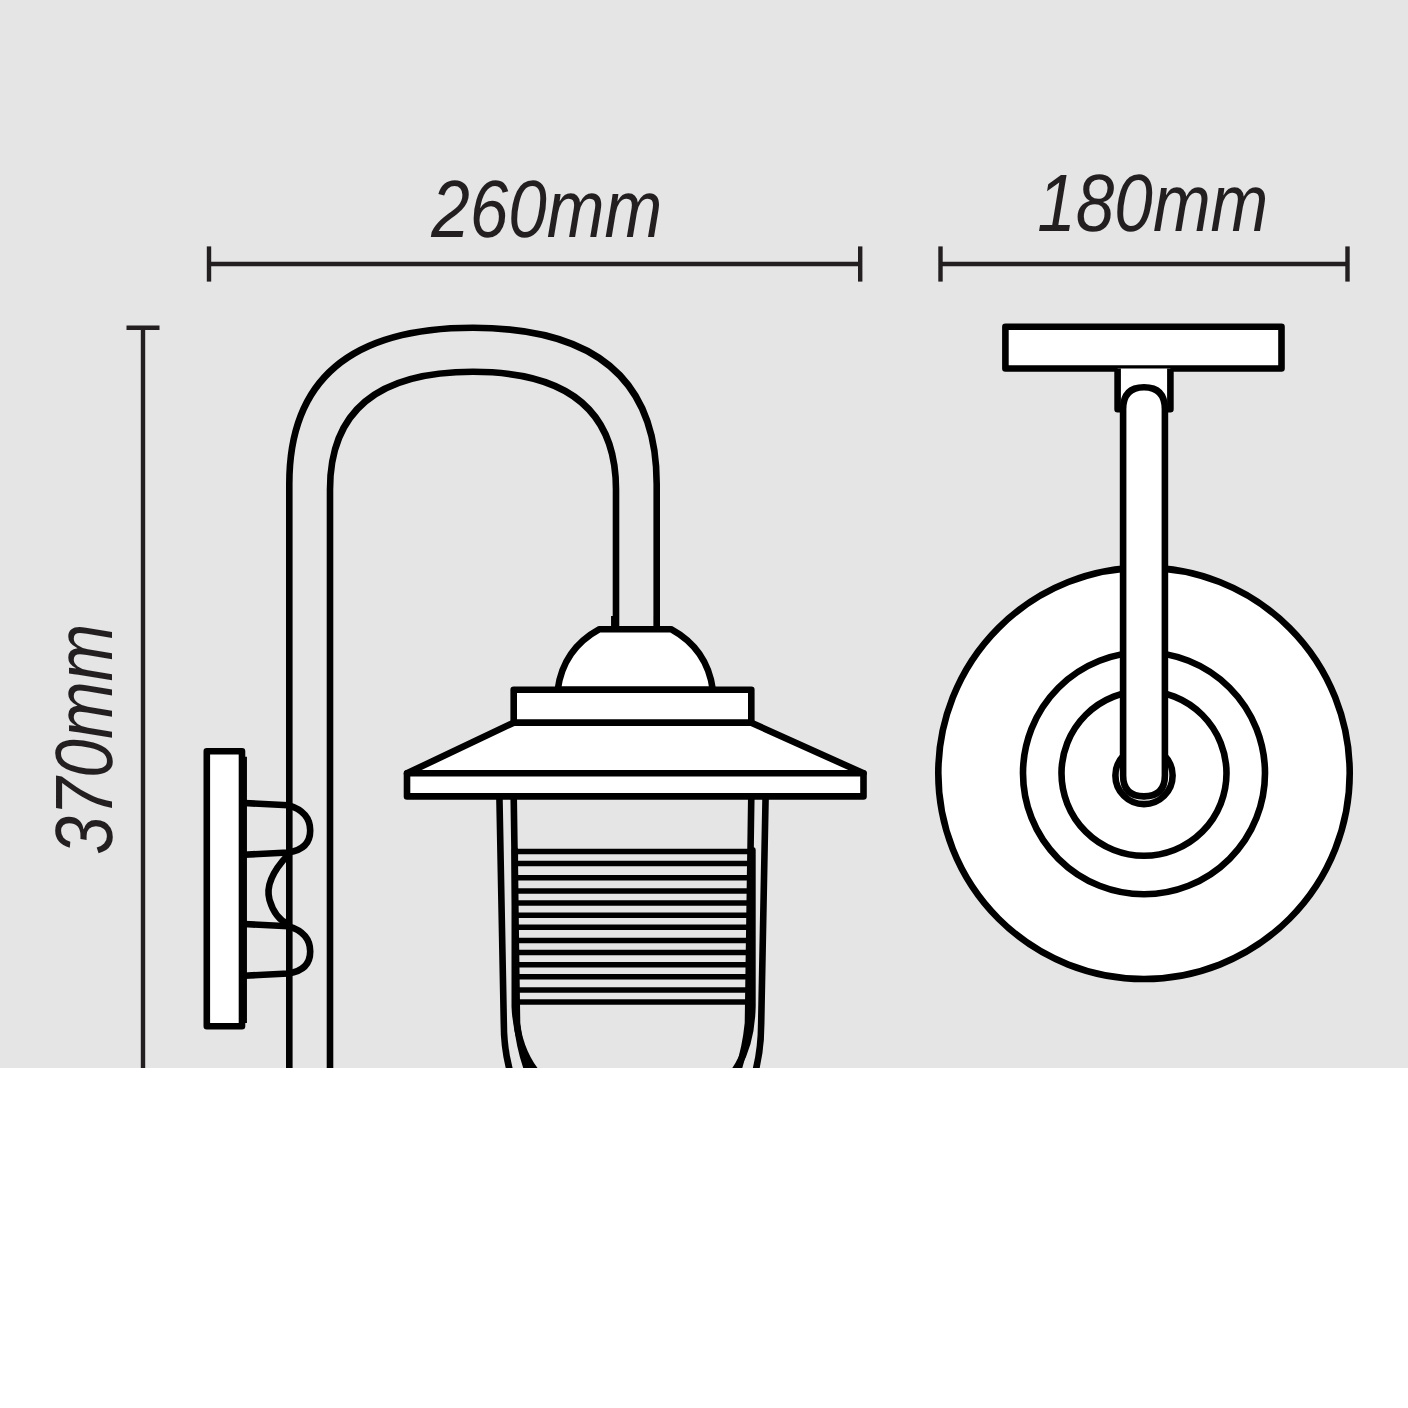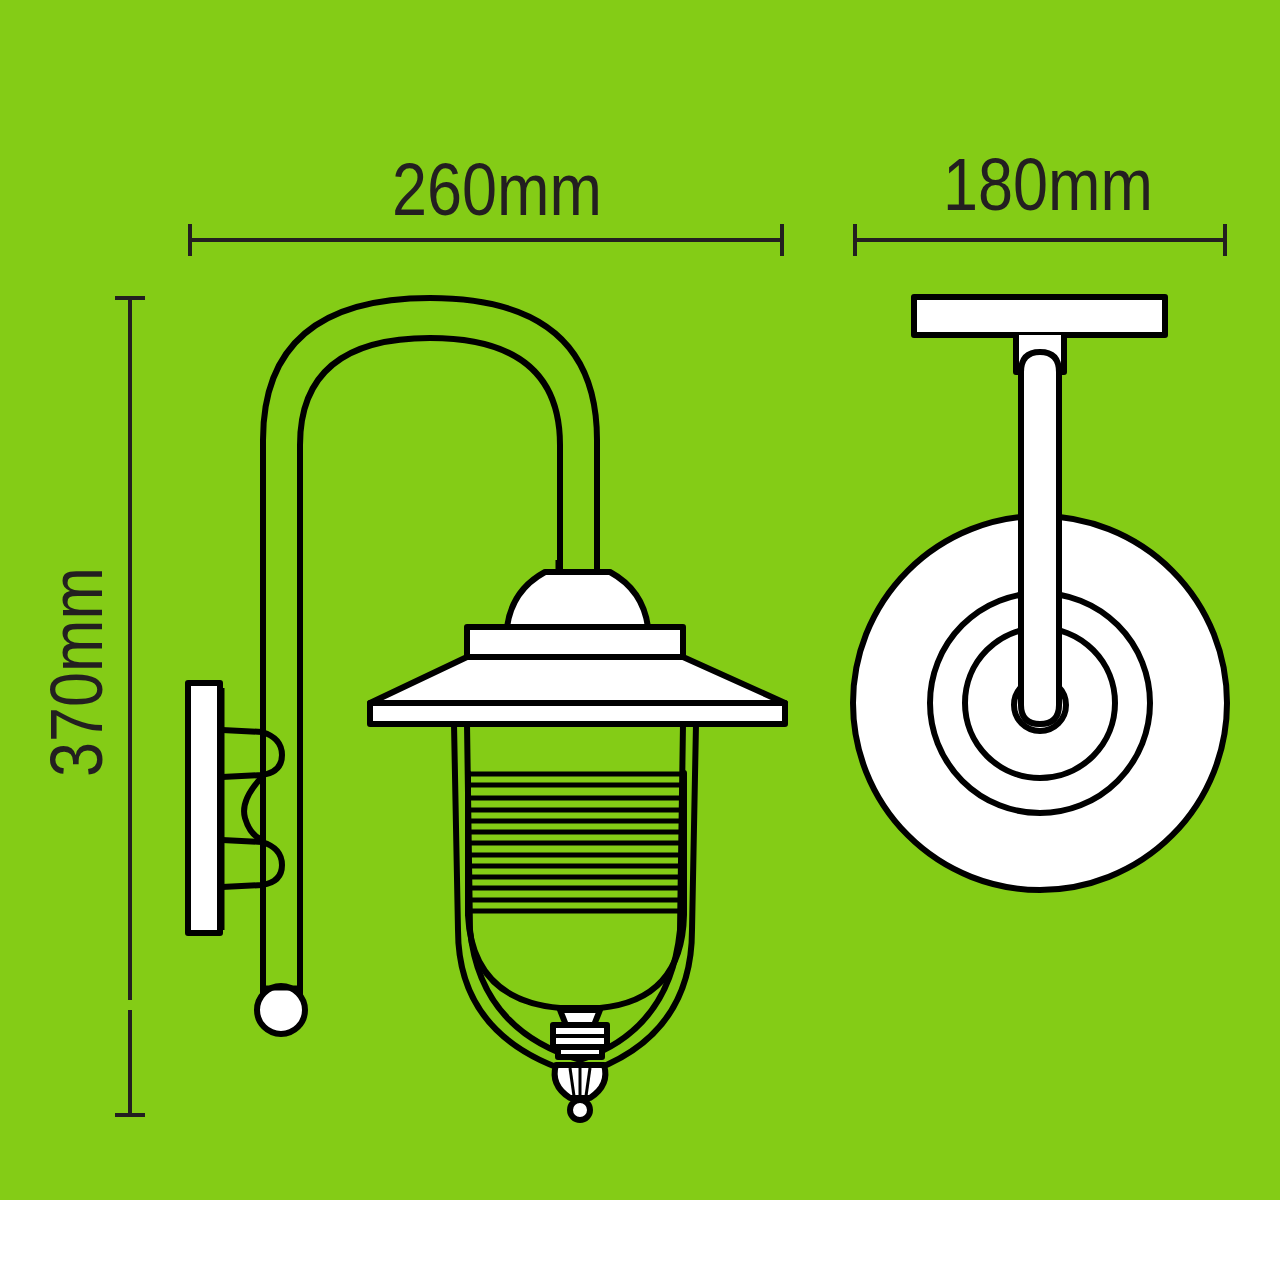--- a/index.html
+++ b/index.html
@@ -1,16 +1,16 @@
 <!DOCTYPE html>
 <html><head>
 <meta charset="utf-8">
 <style>
   html, body { margin: 0; padding: 0; background: #ffffff; }
-  .canvas { position: relative; width: 1280px; height: 1200px; background: #84cc16; overflow: hidden; }
+  .canvas { position: relative; width: 1280px; height: 971px; background: #e5e5e5; overflow: hidden; font-style: italic; }
   svg { position: absolute; left: 0; top: 0; }
   .dim-text { font-family: "Liberation Sans", sans-serif; font-size: 74px; fill: #231f20; font-stretch: condensed; }
   .ln { fill: none; stroke: #000; stroke-width: 6; stroke-linejoin: round; stroke-linecap: round; }
   .lnf { fill: #fff; stroke: #000; stroke-width: 6; stroke-linejoin: round; }
   .dim { fill: none; stroke: #231f20; stroke-width: 4; }
   .thin { fill: none; stroke: #000; stroke-width: 5; }
 </style>
 </head>
 <body>
 

